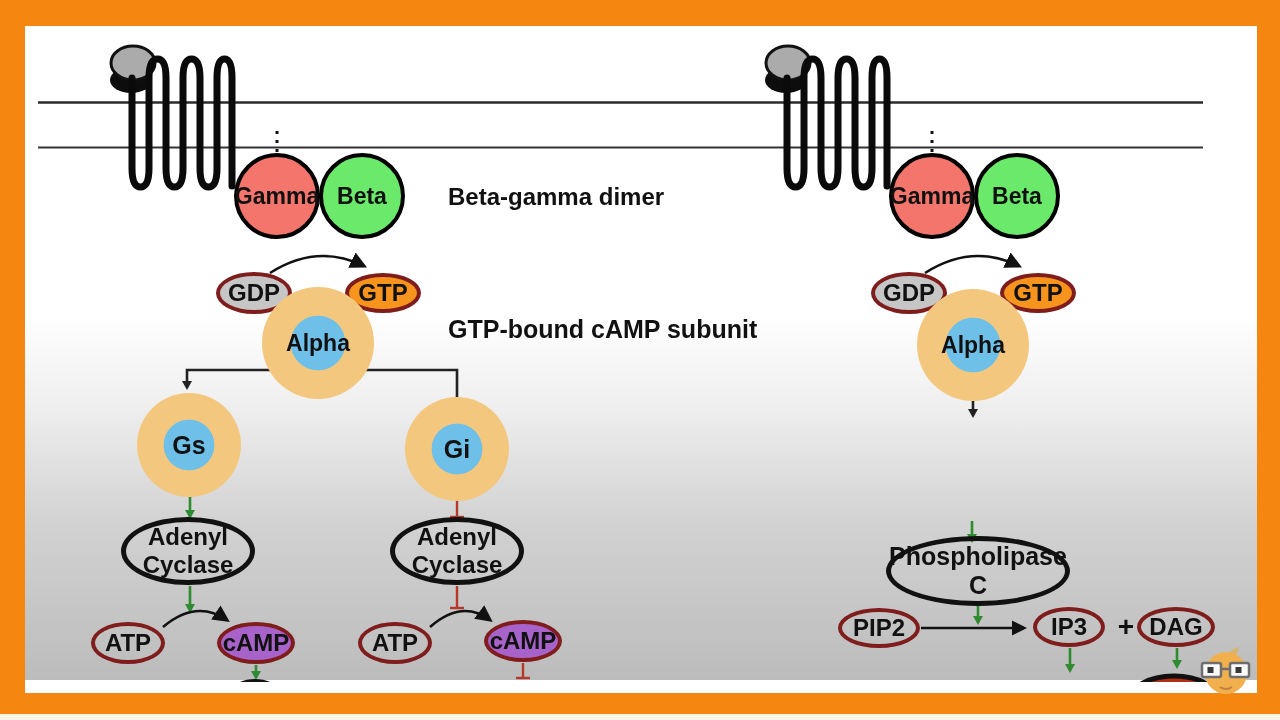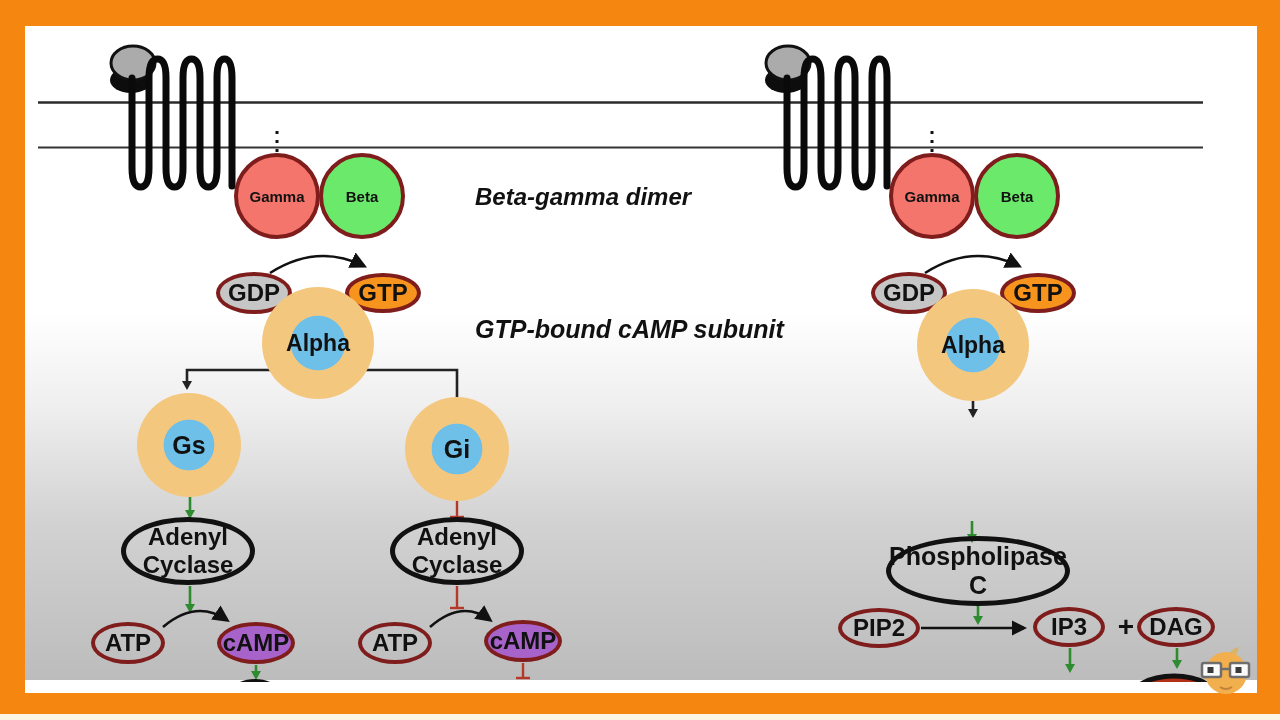--- a/index.html
+++ b/index.html
@@ -16,40 +16,40 @@
     position:absolute; left:25px; top:26px; right:23px; bottom:27px;
     background:#ffffff; z-index:0;
   }
   .diagram-bg{
     position:absolute; left:0; top:0; right:0; height:654px;
     background:linear-gradient(180deg,#ffffff 0%,#ffffff 44%,#efefef 58%,#d2d2d2 76%,#bcbcbc 100%);
   }
   .overlay{ position:absolute; left:0; top:0; z-index:1; pointer-events:none; }
   .node{ position:absolute; z-index:2; display:flex; align-items:center; justify-content:center;
          box-sizing:border-box; font-weight:bold; text-align:center; }
-  .circle-lg{ width:86px; height:86px; border-radius:50%; border:4px solid #7f1d1d; font-size:15px; }
+  .circle-lg{ width:86px; height:86px; border-radius:50%; border:4px solid #000000; font-size:23px; }
   .fill-gamma{ background:var(--gamma_red,#F4756B); }
   .fill-beta{ background:var(--beta_green,#6BE96B); }
   .pill{ border-radius:50%; border:4px solid #7f1d1d; font-size:24px; }
   .fill-gdp{ background:var(--gdp_gray,#C6C6C6); }
   .fill-gtp{ background:var(--gtp_orange,#F7941E); }
   .fill-camp{ background:var(--camp_purple,#A763C9); }
   .fill-none{ background:transparent; }
   .enzyme{ border-radius:50%; border:5px solid #111; background:transparent;
            font-size:24px; line-height:1.15; }
   .fuzzy{ border-radius:50%; font-size:25px;
     background:radial-gradient(circle,
       var(--alpha_blue,#64BEE8) 0 34%,
       var(--fuzzy_tan,#F4C77E) 35% 72%,
       rgba(245,200,126,.55) 72% 84%,
       transparent 85%);
   }
   .fuzzy.alpha{ font-size:23px; }
-  .annotation{ position:absolute; z-index:2; font-weight:bold; font-style:italic;
-               white-space:nowrap;margin-left:27px; }
+  .annotation{ position:absolute; z-index:2; font-weight:bold; 
+               white-space:nowrap; }
   .anno-1{ left:448px; top:183px; font-size:24px; }
   .anno-2{ left:448px; top:315px; font-size:25px; }
   .plus-sign{ left:1108px; top:609px; width:36px; height:36px; font-size:28px; }
 </style>
 </head>
 <body>
 
 <div class="frame">
   <div class="canvas">
     <div class="diagram-bg"></div>

